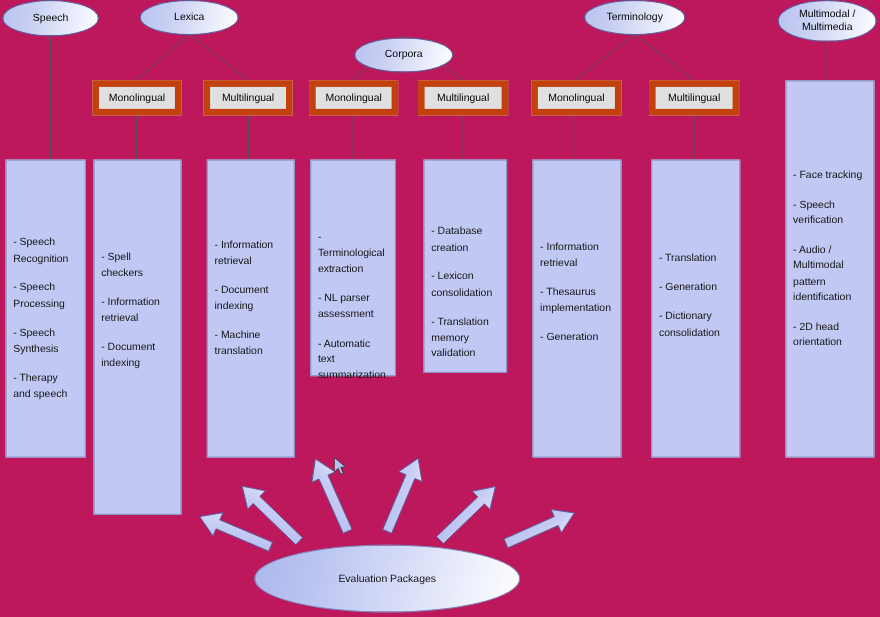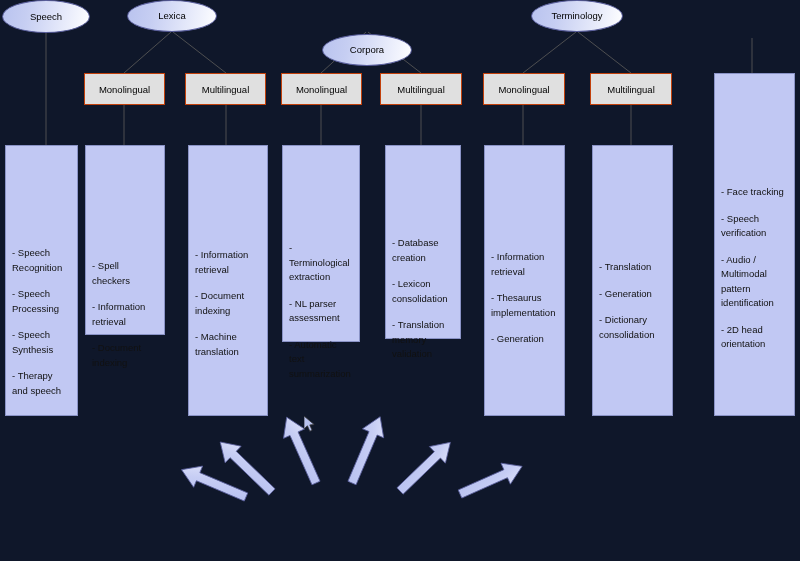--- a/index.html
+++ b/index.html
@@ -7,21 +7,21 @@
     margin: 0; padding: 0;
     width: 800px; height: 561px;
     background: #ffffff;
     font-family: "Liberation Sans", sans-serif;
     overflow: hidden;
   }
   #canvas {
     position: relative;
     width: 800px;
     height: 561px;
-    background: #0f172a;
+    background: #be185d;
   }
   svg.layer {
     position: absolute;
     left: 0; top: 0;
     width: 800px; height: 561px;
     pointer-events: none;
   }
   .node {
     position: absolute;
     display: flex;
@@ -34,39 +34,38 @@
     border-radius: 50%;
     border: 1px solid #5a5f9c;
     background: linear-gradient(100deg, #b9c3ef 0%, #c6cef2 28%, #dde2f8 58%, #f2f4fd 85%, #ffffff 100%);
     font-size: 9.5px;
     color: #000000;
     line-height: 12px;
     box-shadow: 0 0 0 0 transparent;
   }
   
   .graybox {
-    border: 1px solid #c2410c;
+    border: 6px solid #c2410c;
     background: #e0e0e0;
     font-size: 9.5px;
     color: #000;
   }
   
   .bluepanel {
     border: 1px solid #8a93c6;
     background: #c1c8f3;
     font-size: 9.5px;
     color: #111;
     display: block;
     padding: 0;
   }
   .bluepanel .items {
     position: absolute;
     left: 6px;
     right: 4px;
-    margin-top: 32px;
   }
   .bluepanel .item {
     line-height: 14.5px;
     margin-bottom: 12px;
     text-align: left;
     white-space: pre-line;
   }
   .bluepanel .item:last-child { margin-bottom: 0; }
 
   
@@ -122,20 +121,24 @@
   </div>
 
   <div class="node ellipse" style="left:322px; top:0px;  width:90px;  height:32px;margin-top:34px;">
     <span>Corpora</span>
   </div>
 
   <div class="node ellipse" style="left:531px; top:0px;  width:92px;  height:32px;text-align:right;">
     <span>Terminology</span>
   </div>
 
+  <div class="node ellipse" style="left:707px; top:0px;  width:90px;  height:38px; white-space:pre-line;">
+    <span>Multimodal /
+Multimedia</span>
+  </div>
 
   <div class="node graybox" style="left:84px;  top:73px; width:81px; height:32px;">
     <span>Monolingual</span>
   </div>
   <div class="node graybox" style="left:185px; top:73px; width:81px; height:32px;">
     <span>Multilingual</span>
   </div>
   <div class="node graybox" style="left:281px; top:73px; width:81px; height:32px;">
     <span>Monolingual</span>
   </div>
@@ -155,21 +158,21 @@
 Recognition</div>
       <div class="item">- Speech
 Processing</div>
       <div class="item">- Speech
 Synthesis</div>
       <div class="item">- Therapy
 and speech</div>
     </div>
   </div>
 
-  <div class="node bluepanel" style="left:85px; top:145px; width:80px; height:190px;">
+  <div class="node bluepanel" style="left:85px; top:145px; width:80px; height:323px;">
     <div class="items" style="top:81px;">
       <div class="item">- Spell
 checkers</div>
       <div class="item">- Information
 retrieval</div>
       <div class="item">- Document
 indexing</div>
     </div>
   </div>
 
@@ -270,18 +273,21 @@
       <g transform="translate(400,491) rotate(-44)">
         <polygon points="0,-4.4 52,-4.4 52,-11.5 70,0 52,11.5 52,4.4 0,4.4"></polygon>
       </g>
 
       <g transform="translate(460,494) rotate(-24)">
         <polygon points="0,-4.4 50,-4.4 50,-11.5 68,0 50,11.5 50,4.4 0,4.4"></polygon>
       </g>
     </g>
   </svg>
 
+  <div class="bottom-ellipse" style="left:231px; top:495px; width:242px; height:62px;">
+    <span>Evaluation Packages</span>
+  </div>
 
   <svg class="cursor-arrow" style="left:304px; top:416px; width:14px; height:18px;" viewBox="0 0 14 18">
     <polygon points="0,0 0,13 3.4,9.8 5.8,15.2 8.1,14.2 5.8,8.9 10.2,8.6" fill="#b8c2ef" stroke="#333" stroke-width="0.8"></polygon>
   </svg>
 
 </div>
 
 </body></html>

